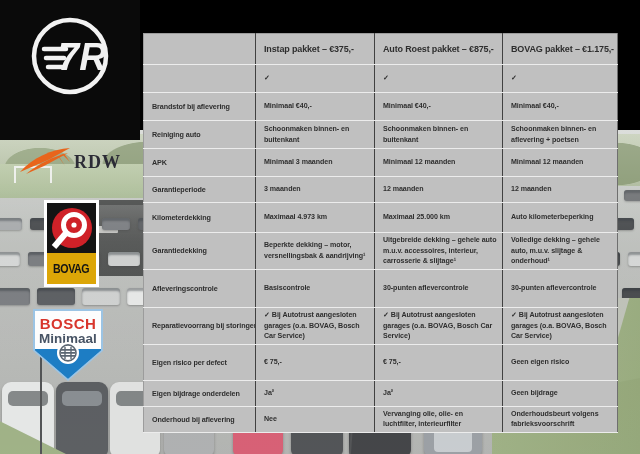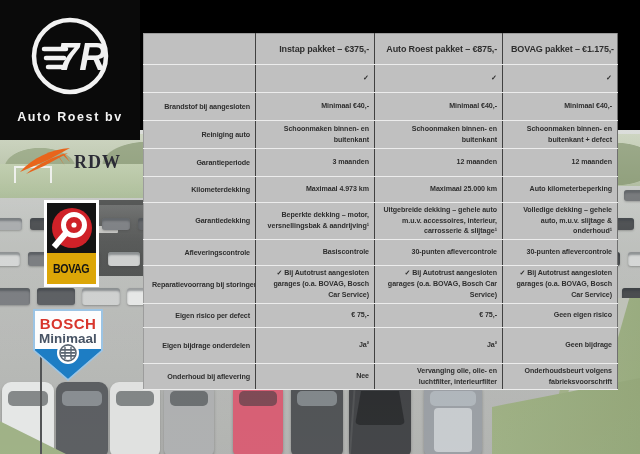--- a/index.html
+++ b/index.html
@@ -109,21 +109,21 @@
     position:absolute; left:143px; top:33px; width:474px; z-index:3;
     border-collapse:collapse; table-layout:fixed;
     background:var(--table-bg,#c0c0c0);
     border:1px solid #9c9c9c;
     color:var(--table-text,#2e2e2e);
   }
   table.pkg col.c1{width:112px;} table.pkg col.c2{width:119px;}
   table.pkg col.c3{width:128px;} table.pkg col.c4{width:115px;}
   table.pkg th, table.pkg td{
     border-right:1px solid #414141; border-bottom:1px solid #ececec;
-    vertical-align:middle; text-align:right; font-weight:bold;
+    vertical-align:middle; text-align:left; font-weight:bold;
     padding:2px 5px 2px 8px; overflow:hidden;
   }
   table.pkg tr>*:last-child{ border-right:1px solid #6f6f6f;}
   table.pkg thead th{ font-size:9px; letter-spacing:-0.15px; white-space:nowrap; height:26px;}
   table.pkg tbody th{ font-size:7.2px; letter-spacing:-0.1px; white-space:nowrap;}
   table.pkg tbody td{ font-size:7.1px; line-height:1.5; letter-spacing:-0.05px;}
   table.pkg tbody tr:nth-child(1){height:28px;}  table.pkg tbody tr:nth-child(2){height:28px;}
   table.pkg tbody tr:nth-child(3){height:28px;}  table.pkg tbody tr:nth-child(4){height:28px;}
   table.pkg tbody tr:nth-child(5){height:26px;}  table.pkg tbody tr:nth-child(6){height:30px;padding-left:29px;}
   table.pkg tbody tr:nth-child(7){height:26px;}  table.pkg tbody tr:nth-child(8){height:38px;}
@@ -246,21 +246,20 @@
   <div class="logo-panel">
     <svg width="96" height="96" viewBox="0 0 96 96" style="margin-top:8px">
       <circle cx="48" cy="48" r="36" fill="none" stroke="#f2f2f2" stroke-width="4.5"></circle>
       <g stroke="#f2f2f2" stroke-width="4.5" stroke-linecap="round">
         <line x1="22" y1="41" x2="44" y2="41"></line>
         <line x1="24" y1="50" x2="42" y2="50"></line>
         <line x1="26" y1="59" x2="40" y2="59"></line>
       </g>
       <text x="36" y="62" font-family="Liberation Sans, sans-serif" font-size="38" font-weight="bold" font-style="italic" fill="#f2f2f2">7R</text>
     </svg>
-    <div class="company-name">Auto Roest bv</div>
   </div>
 
   <div class="rdw">
     <svg width="54" height="32" viewBox="0 0 54 32">
       <g fill="var(--rdw-orange,#e8651c)">
         <path d="M2 26 C14 12, 34 3, 52 2 L30 14 Z"></path>
         <path d="M8 28 C20 18, 36 10, 50 7 L26 20 Z"></path>
         <path d="M40 10 L47 20 L42 12 Z"></path>
         <path d="M44 8 L52 16 L47 9 Z"></path>
       </g>
@@ -316,30 +315,36 @@
         </tr>
       </thead>
       <tbody>
         <tr>
           <th></th>
           <td>✓</td>
           <td>✓</td>
           <td>✓</td>
         </tr>
         <tr>
-          <th>Brandstof bij aangesloten</th>
+          <th>Brandstof bij aflevering</th>
           <td>Minimaal €40,-</td>
           <td>Minimaal €40,-</td>
           <td>Minimaal €40,-</td>
         </tr>
         <tr>
           <th>Reiniging auto</th>
           <td>Schoonmaken binnen- en buitenkant</td>
           <td>Schoonmaken binnen- en buitenkant</td>
-          <td>Schoonmaken binnen- en buitenkant + defect</td>
+          <td>Schoonmaken binnen- en aflevering + poetsen</td>
+        </tr>
+        <tr>
+          <th>APK</th>
+          <td>Minimaal 3 maanden</td>
+          <td>Minimaal 12 maanden</td>
+          <td>Minimaal 12 maanden</td>
         </tr>
         <tr>
           <th>Garantieperiode</th>
           <td>3 maanden</td>
           <td>12 maanden</td>
           <td>12 maanden</td>
         </tr>
         <tr>
           <th>Kilometerdekking</th>
           <td>Maximaal 4.973 km</td>

